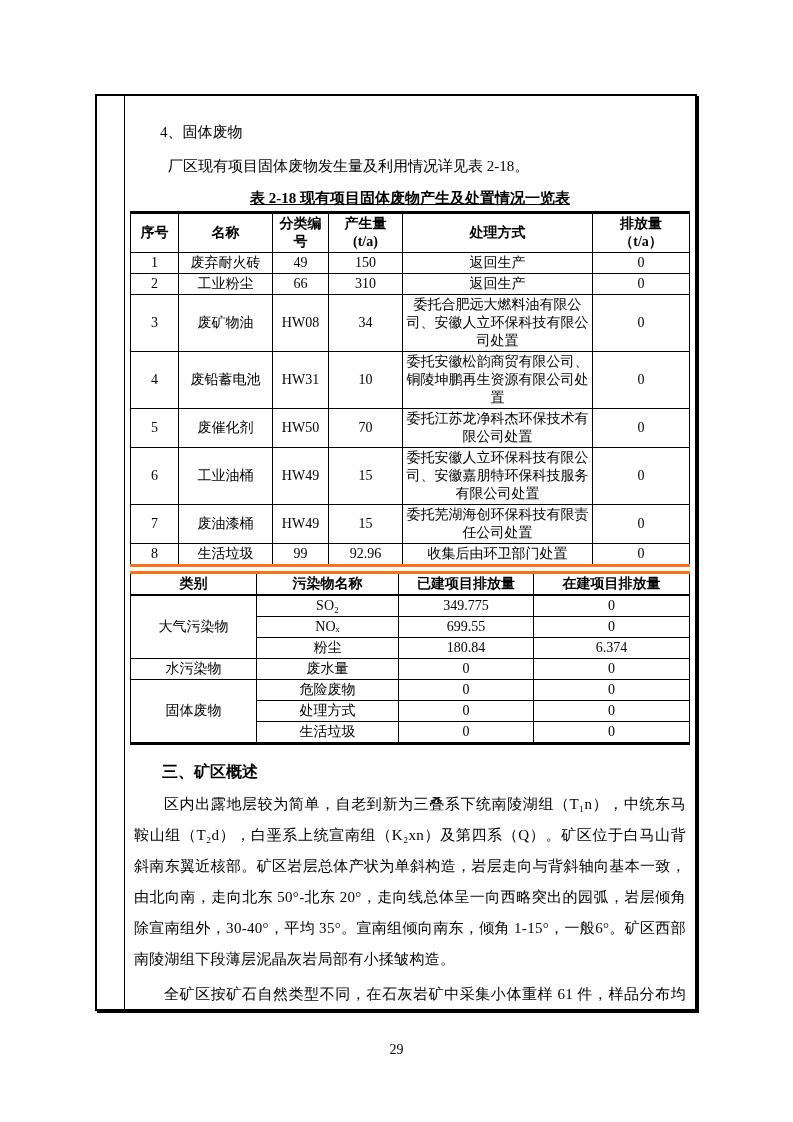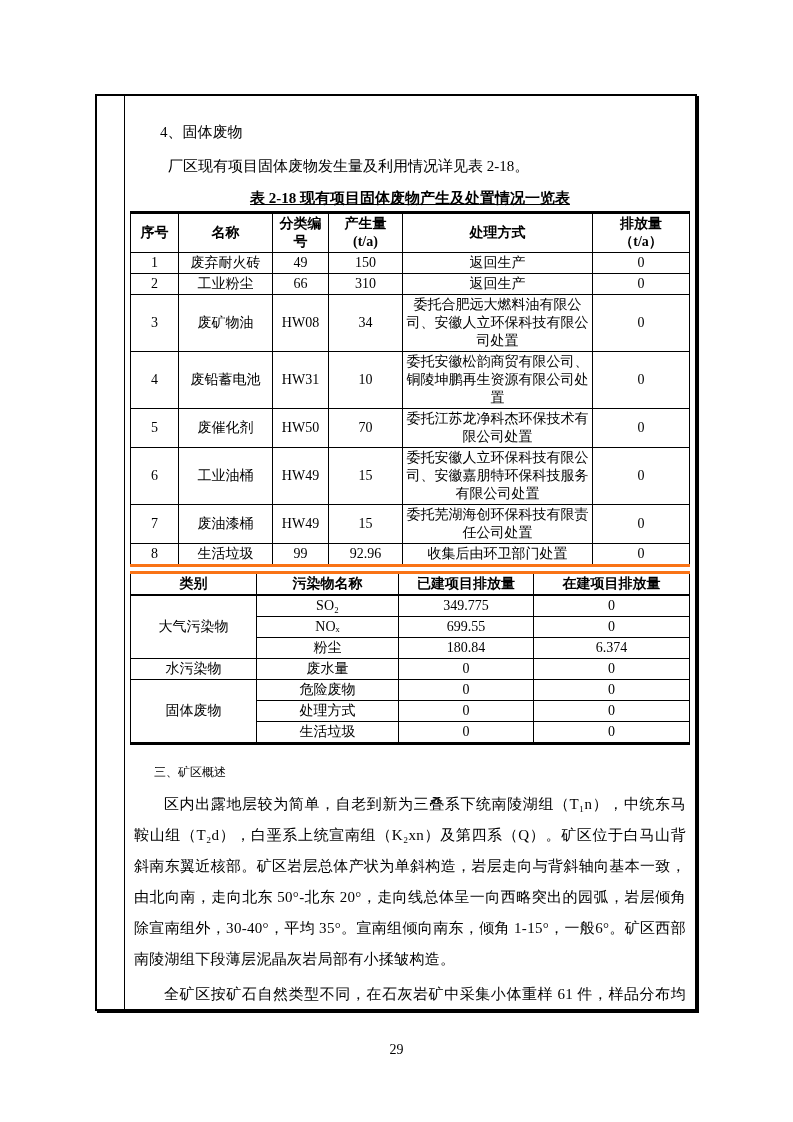--- a/index.html
+++ b/index.html
@@ -26,21 +26,21 @@
     border: 1px solid #000; text-align: center; vertical-align: middle;
     font-size: 14px; line-height: 18px; padding: 1px 2px;
   }
   th { font-weight: bold; white-space: pre-line; }
 
   .t18 { border-top: 3px solid #000; border-bottom: 3px solid #f97316; margin-bottom: 4px; }
   .t19 { border-top: 3px solid #f97316; border-bottom: 3px solid #000; }
   .t19 thead th { border-bottom: 2px solid #000; }
 
   .sec-heading { font-size: 15px; line-height: 26px; margin: 0; text-indent: 2em; }
-  .h3 { font-weight: normal; font-size: 12px; margin: 16px 0 6px 0; text-indent: 2em; line-height: 22px; }
+  .h3 { font-weight: bold; font-size: 16px; margin: 16px 0 6px 0; text-indent: 2em; line-height: 22px; }
   .para {
     font-size: 15px; line-height: 31px; margin: 4px;
     text-align: justify; text-indent: 2em; letter-spacing: 0.3px;
   }
   .pageno {
     position: absolute; top: 1042px; left: 0; width: 100%;
     text-align: center; font-size: 14px;
   }
 </style>
 </head>

